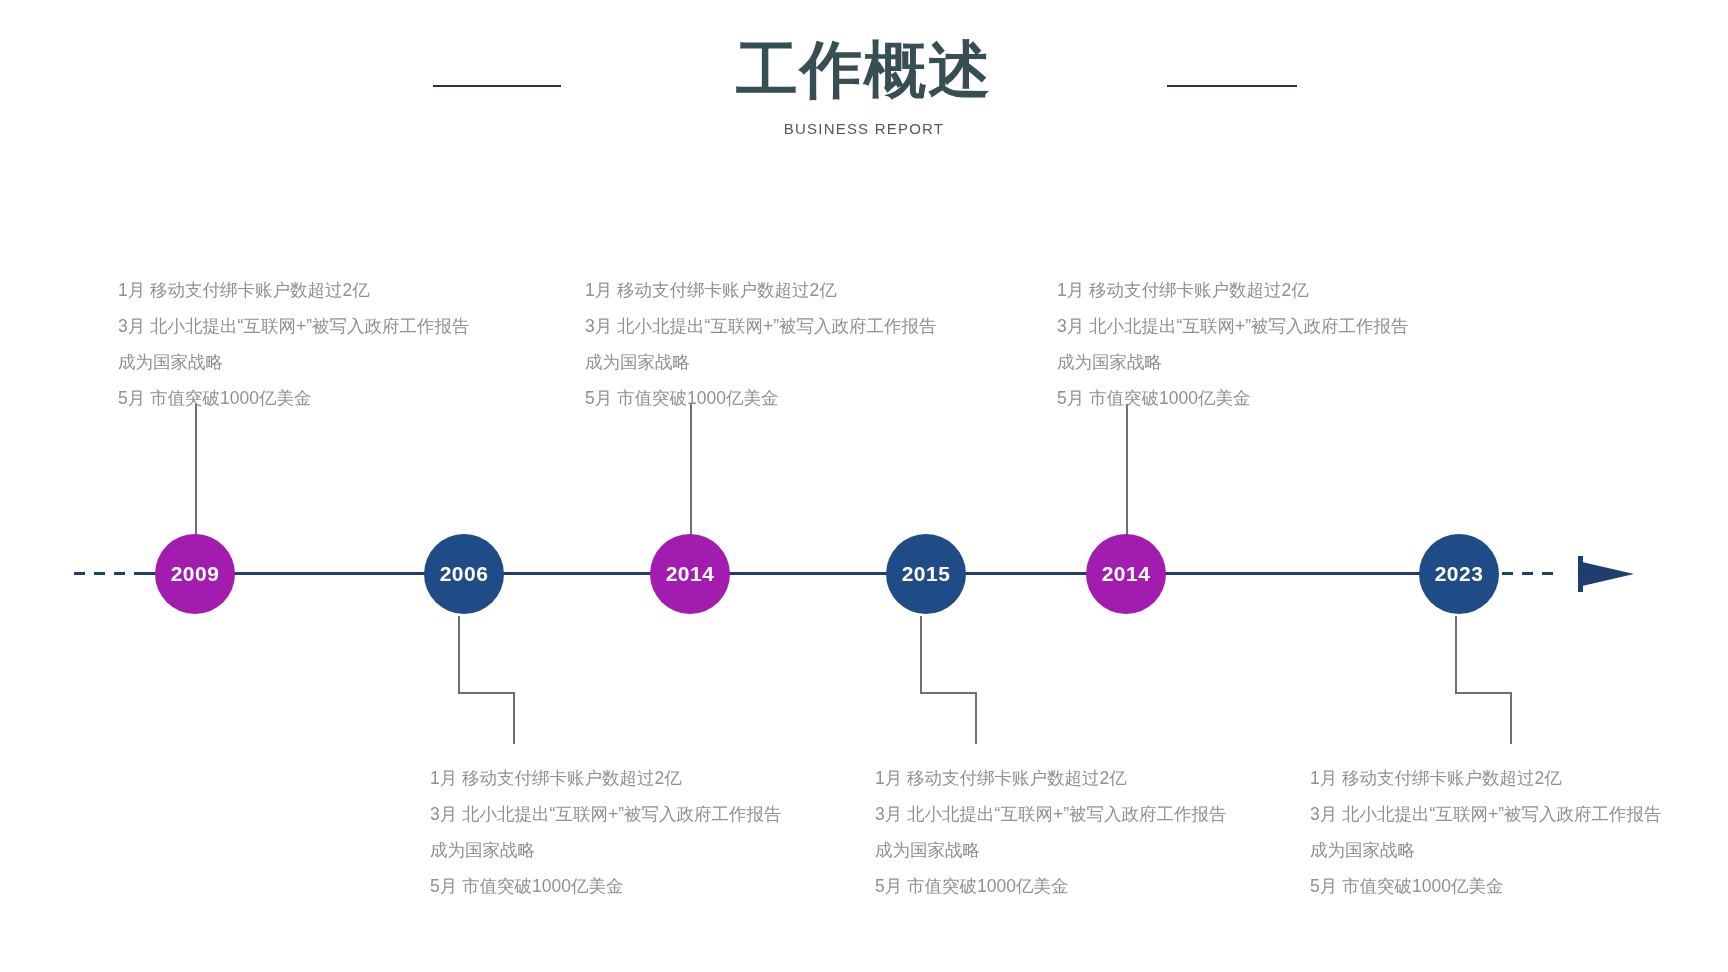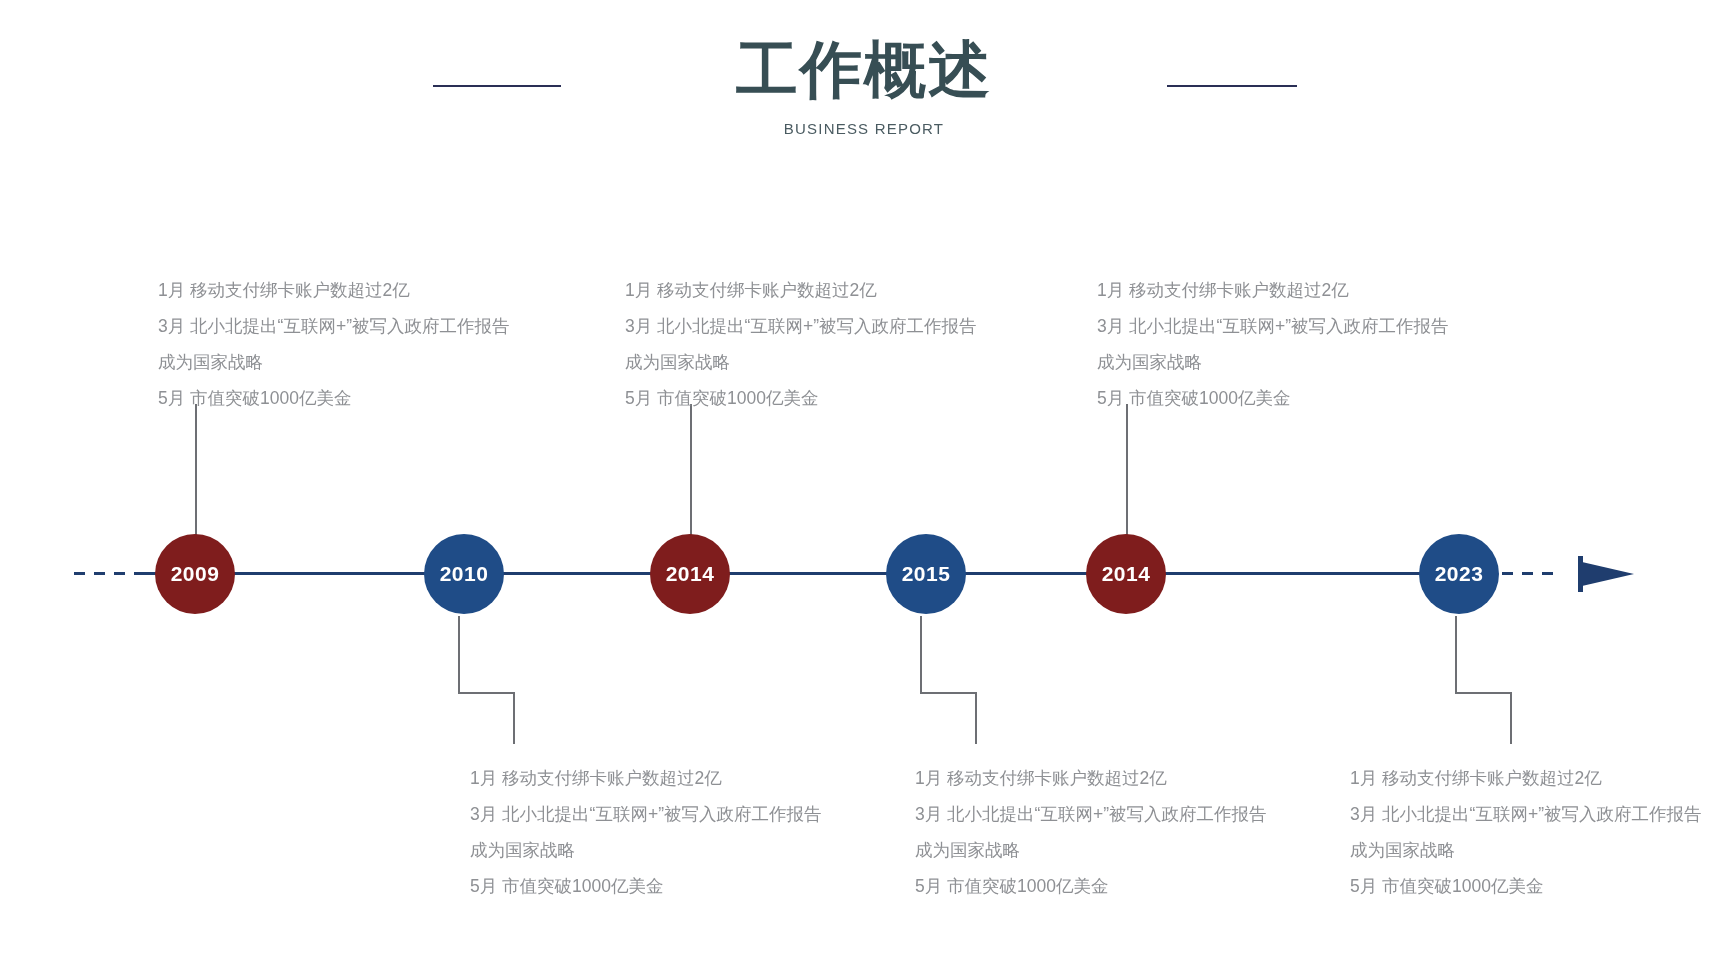--- a/index.html
+++ b/index.html
@@ -108,21 +108,21 @@
     border-radius: 50%;
     top: 534px;
     display: flex;
     align-items: center;
     justify-content: center;
     color: #ffffff;
     font-size: 21px;
     font-weight: bold;
     letter-spacing: 0.5px;
   }
-  .node.teal { background: #7f1d1d; }
+  .node.teal { background: #a21caf; }
   .node.navy { background: #1f4c87; }
 
   
   .conn {
     position: absolute;
   }
   .conn .v, .conn .h {
     position: absolute;
     background: #6d6f74;
   }
@@ -131,21 +131,21 @@
 
   
   .block {
     position: absolute;
     width: 430px;
     color: #8e9094;
     font-size: 17.5px;
     line-height: 36px;
     white-space: nowrap;
   }
-  .block .line { display: block; margin-left: 40px; }
+  .block .line { display: block; }
 </style>
 </head>
 <body>
 
 <div id="header">
   <div id="deco-rule-left" class="deco-rule"></div>
   <div id="deco-rule-right" class="deco-rule"></div>
   <div id="subtitle">BUSINESS REPORT</div>
   <div id="title">工作概述</div>
 </div>
@@ -181,21 +181,21 @@
   <div class="conn" style="left:1455px; top:616px; width:60px; height:128px;">
     <div class="v" style="left:0px;  top:0px;   height:76px;"></div>
     <div class="h" style="left:0px;  top:76px;  width:56px;"></div>
     <div class="v" style="left:55px; top:76px;  height:52px;"></div>
   </div>
 
   <div class="node teal" style="left:155px;">
     <span>2009</span>
   </div>
   <div class="node navy" style="left:424px;">
-    <span>2010</span>
+    <span>2006</span>
   </div>
   <div class="node teal" style="left:650px;">
     <span>2014</span>
   </div>
   <div class="node navy" style="left:886px;">
     <span>2015</span>
   </div>
   <div class="node teal" style="left:1086px;text-align:right;">
     <span>2014</span>
   </div>

